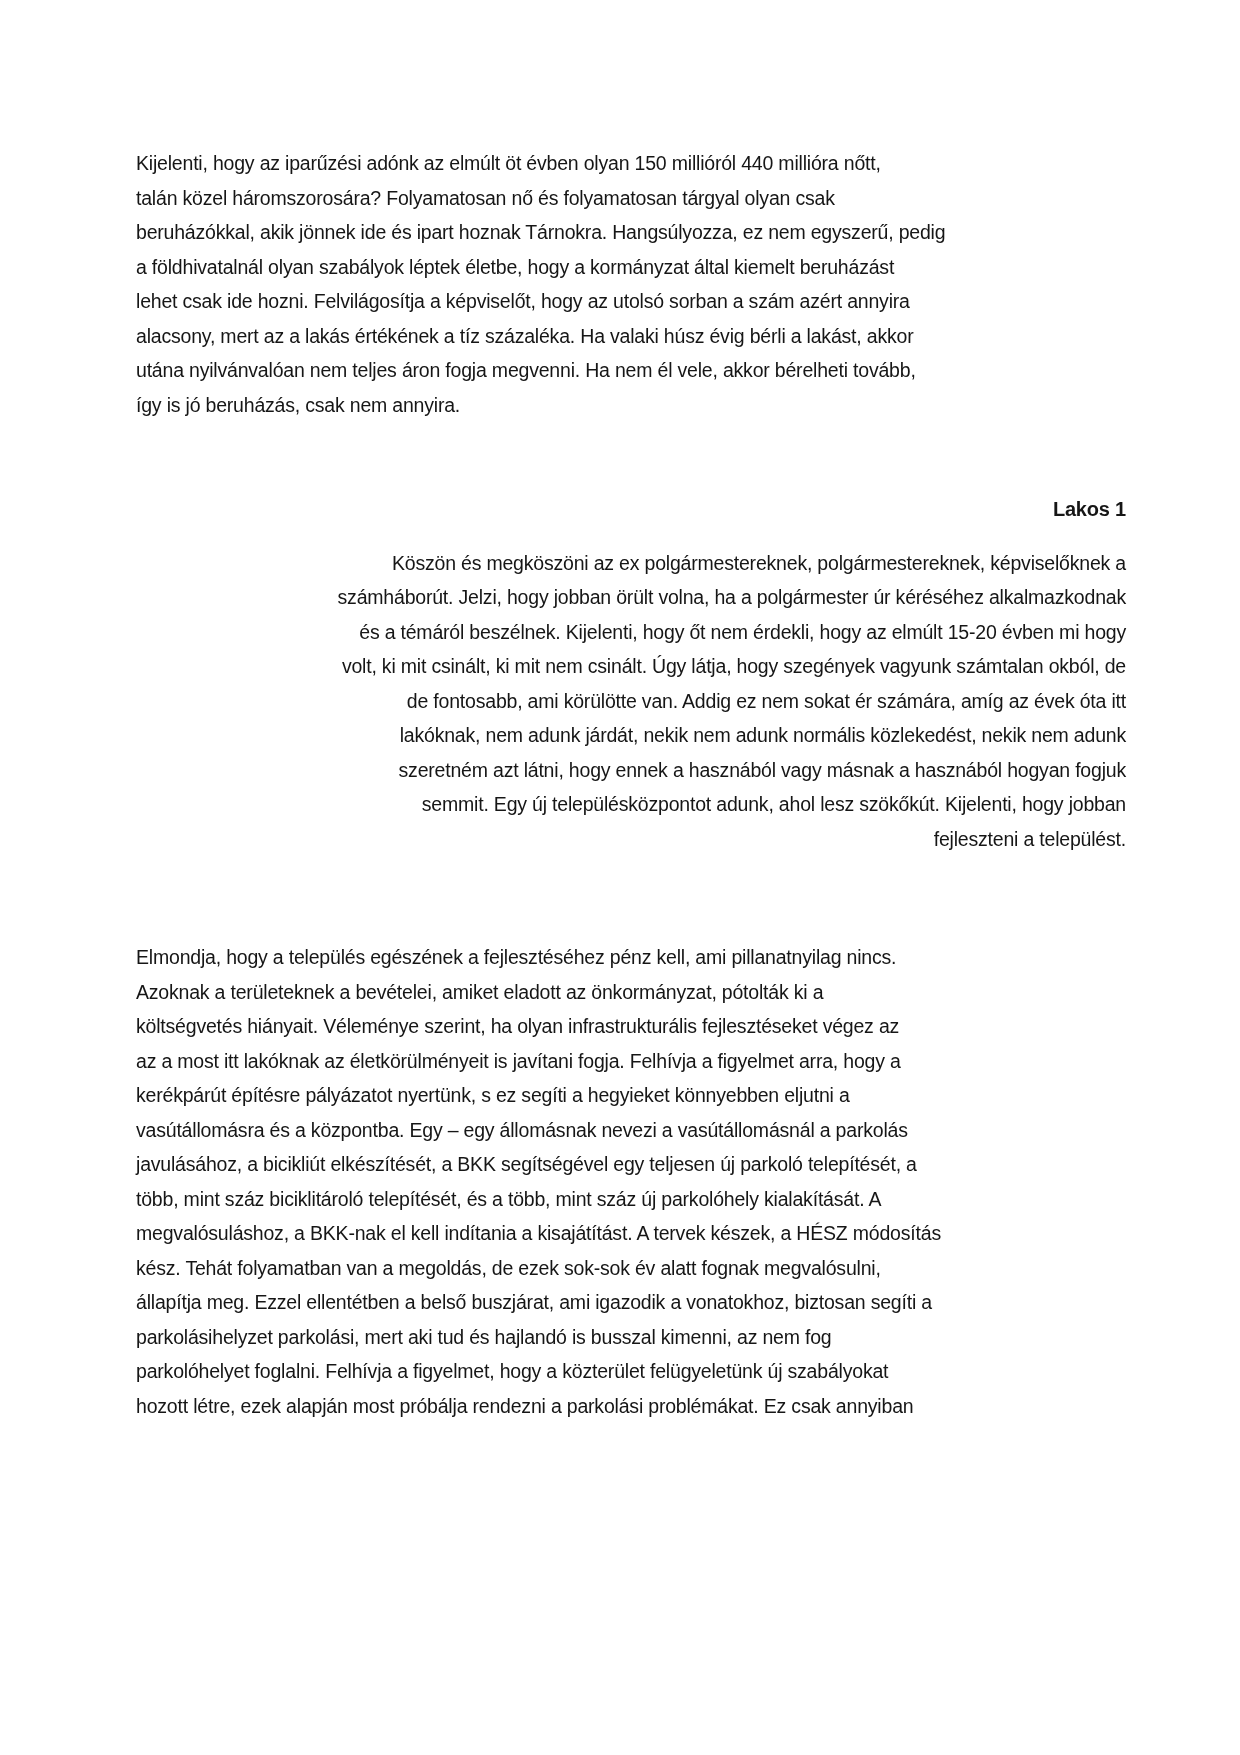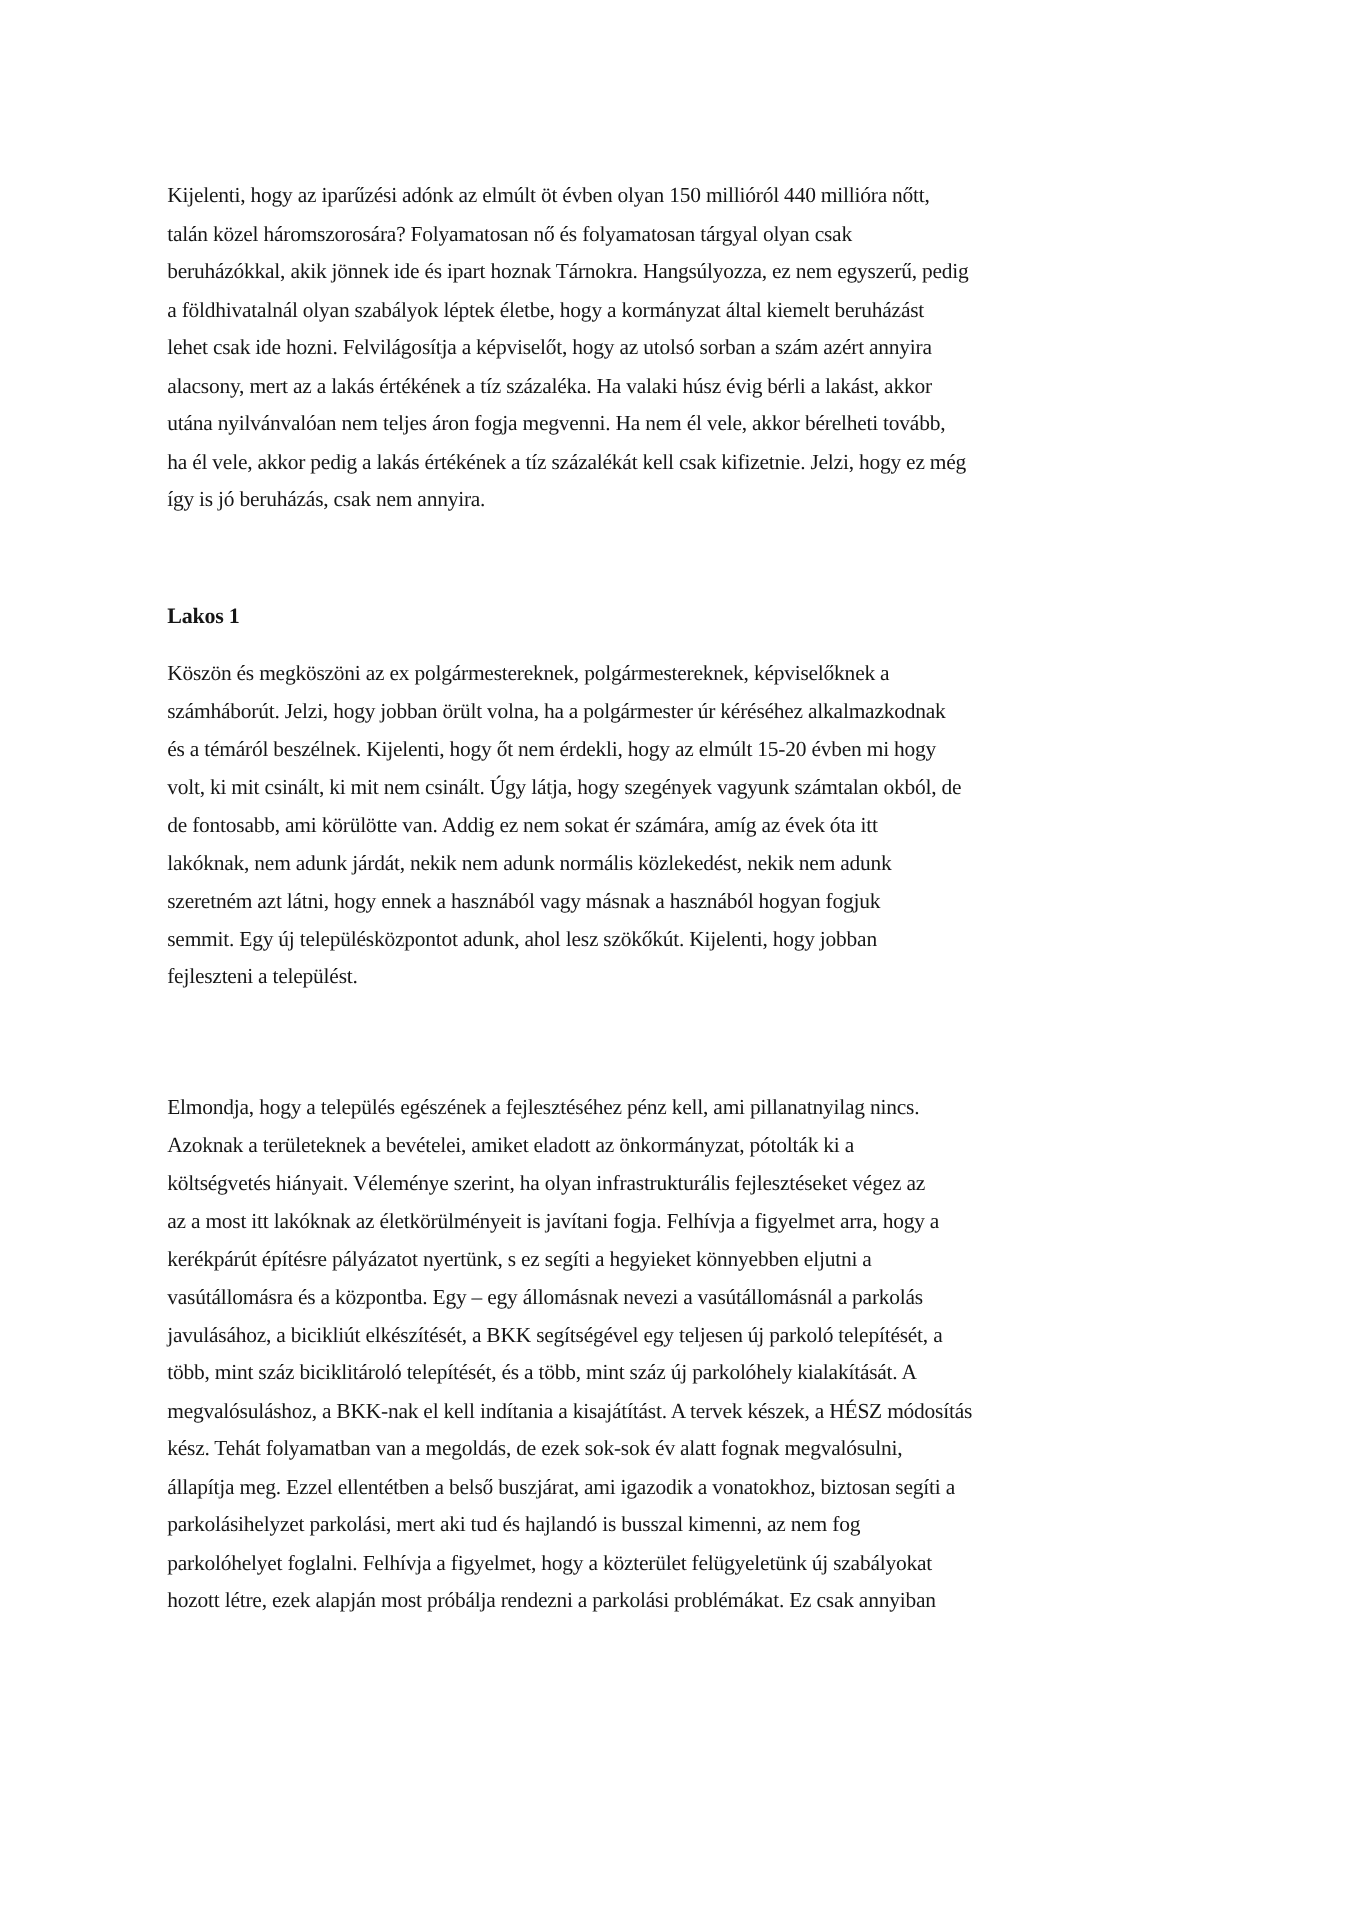--- a/index.html
+++ b/index.html
@@ -15,22 +15,22 @@
     overflow: hidden;
     font-family: "Liberation Sans", sans-serif;
     color: #161616;
   }
   .content {
     position: absolute;
     left: 136px;
     top: 146px;
     width: 990px;
   }
-  .sec { margin: 16px; padding: 0; font-family: Liberation Serif, serif; }
-  .sec.gap-a { margin-top: 70px; }
+  .sec { margin: 0; padding: 0; }
+  .sec.gap-a { margin-top: 70px; text-align: right; }
   .sec.gap-b { margin-top: 84px; }
   .heading {
     margin: 0 0 19px 0;
     font-size: 20px;
     line-height: 34.5px;
     font-weight: 700;
     letter-spacing: -0.2px;
   }
   .line {
     font-size: 19.5px;
@@ -48,21 +48,20 @@
 
     <section class="sec">
       <div class="lines">
           <div class="line">Kijelenti, hogy az iparűzési adónk az elmúlt öt évben olyan 150 millióról 440 millióra nőtt,</div>
           <div class="line">talán közel háromszorosára? Folyamatosan nő és folyamatosan tárgyal olyan csak</div>
           <div class="line">beruházókkal, akik jönnek ide és ipart hoznak Tárnokra. Hangsúlyozza, ez nem egyszerű, pedig</div>
           <div class="line">a földhivatalnál olyan szabályok léptek életbe, hogy a kormányzat által kiemelt beruházást</div>
           <div class="line">lehet csak ide hozni. Felvilágosítja a képviselőt, hogy az utolsó sorban a szám azért annyira</div>
           <div class="line">alacsony, mert az a lakás értékének a tíz százaléka. Ha valaki húsz évig bérli a lakást, akkor</div>
           <div class="line">utána nyilvánvalóan nem teljes áron fogja megvenni. Ha nem él vele, akkor bérelheti tovább,</div>
-          <div class="line">ha él vele, akkor pedig a lakás értékének a tíz százalékát kell csak kifizetnie. Jelzi, hogy ez még</div>
           <div class="line">így is jó beruházás, csak nem annyira.</div>
         </div>
     </section>
 
     <section class="sec gap-a">
       <h2 class="heading">Lakos 1</h2>
       <div class="lines">
           <div class="line">Köszön és megköszöni az ex polgármestereknek, polgármestereknek, képviselőknek a</div>
           <div class="line">számháborút. Jelzi, hogy jobban örült volna, ha a polgármester úr kéréséhez alkalmazkodnak</div>
           <div class="line">és a témáról beszélnek. Kijelenti, hogy őt nem érdekli, hogy az elmúlt 15-20 évben mi hogy</div>

